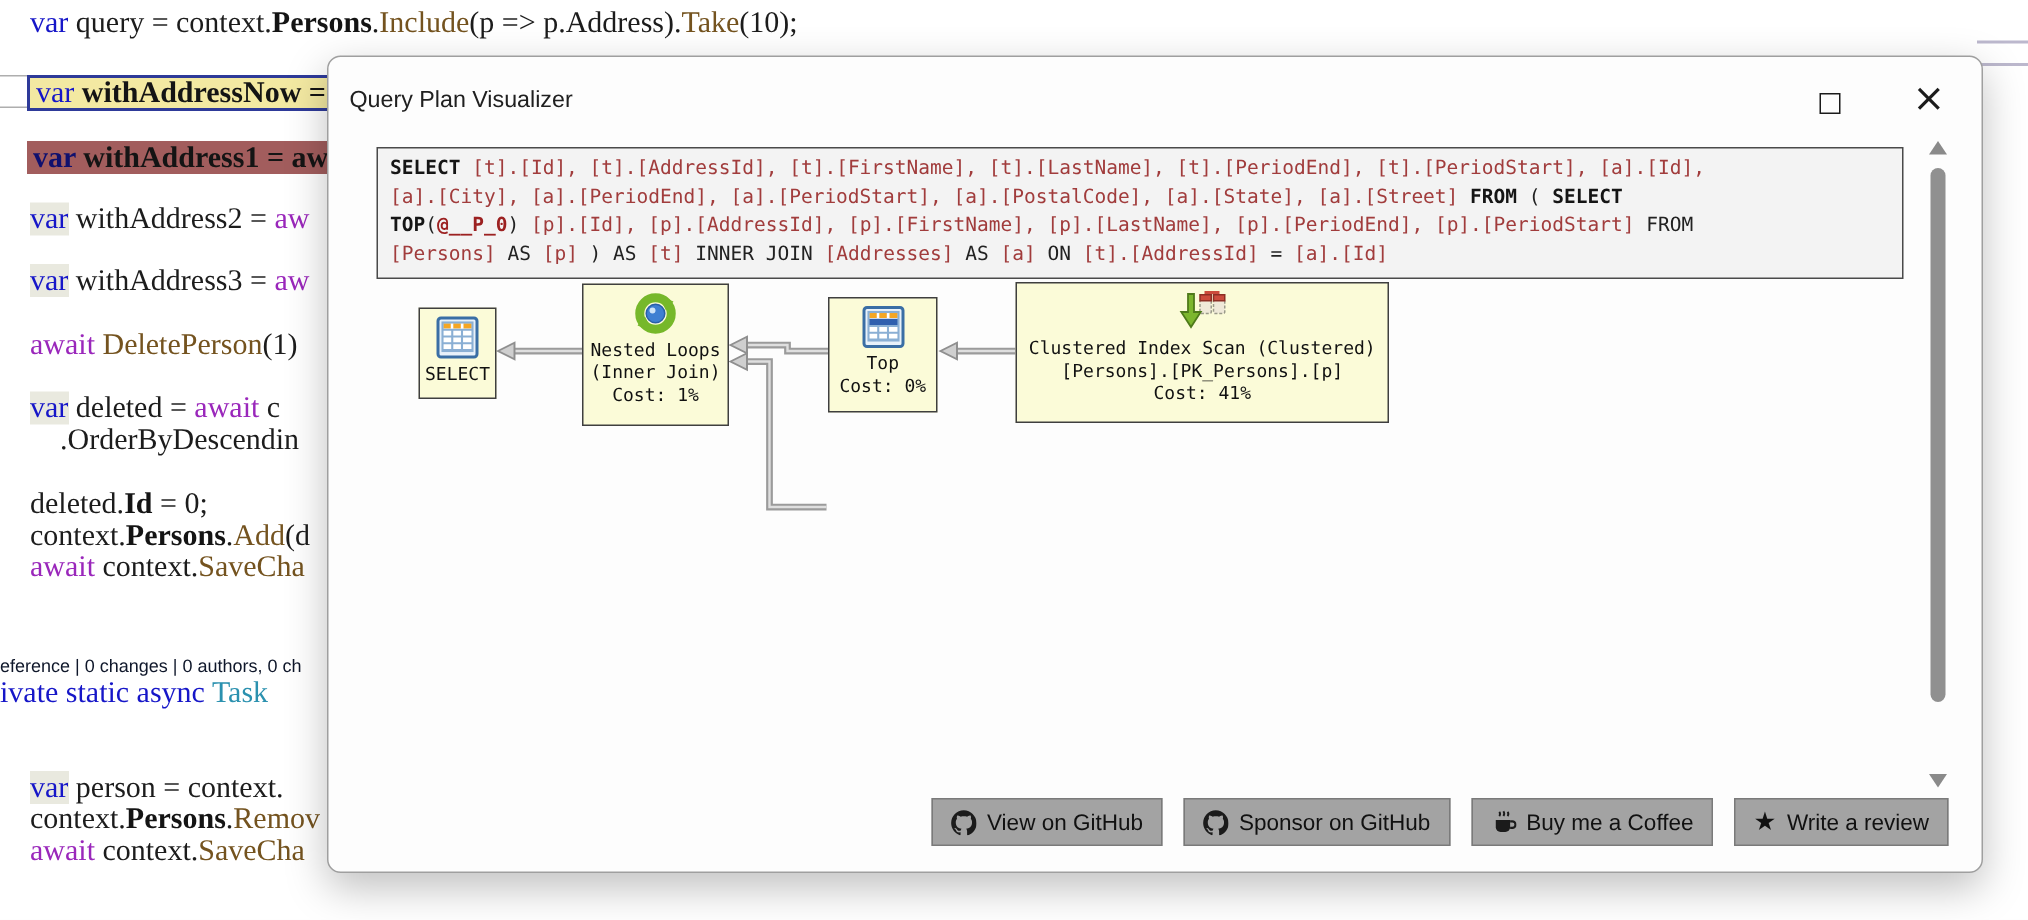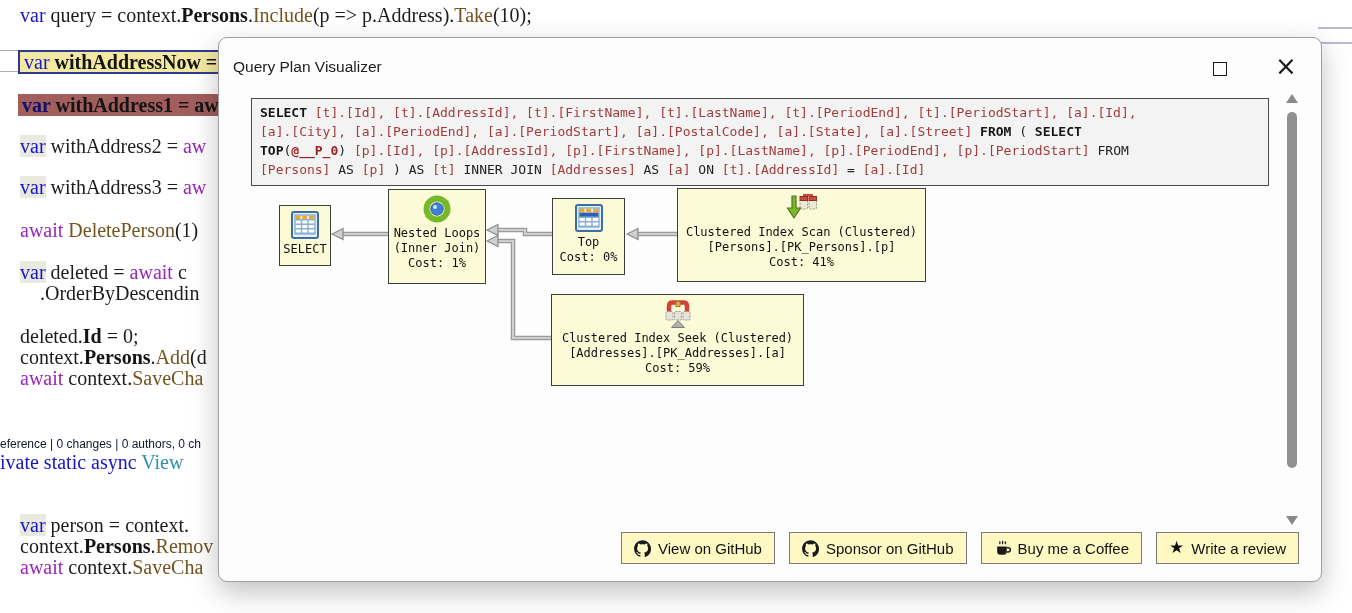--- a/index.html
+++ b/index.html
@@ -58,42 +58,42 @@
   .scroll-arrow{position:absolute;left:1067px;width:0;height:0;border-left:6px solid transparent;
                 border-right:6px solid transparent;}
   #scroll-up{top:56px;border-bottom:9px solid #8a8a8a;}
   #scroll-down{top:478px;border-top:9px solid #8a8a8a;}
   #scroll-thumb{position:absolute;left:1068px;top:74px;width:10px;height:356px;border-radius:5px;background:#909090;}
 
   
   #footer{position:absolute;left:0;right:22px;top:494px;height:32px;display:flex;
           justify-content:flex-end;gap:14px;}
   .footer-btn{display:flex;align-items:center;gap:7px;padding:0 12px;height:32px;
-              background:#fef9c3;border:1px solid #7a7a7a;font-family:"Liberation Sans",sans-serif;
+              background:#a3a3a3;border:1px solid #7a7a7a;font-family:"Liberation Sans",sans-serif;
               font-size:15px;color:#111;cursor:pointer;}
   .btn-icon{display:flex;align-items:center;}
   .glyph-star{font-size:17px;line-height:16px;}
 </style>
 </head>
 <body>
 
 <div id="editor-layer">
     <div class="code-line" style="top: 5px; left: 20px;"><span class="seg-kw">var </span><span class="seg-p">query = context.</span><span class="seg-b">Persons</span><span class="seg-p">.</span><span class="seg-m">Include</span><span class="seg-p">(p =&gt; p.Address).</span><span class="seg-m">Take</span><span class="seg-p">(10);</span></div>
     <div class="code-line hl-yellow" style="top: 52px; left: 18px;"><span class="seg-kw">var </span><span class="seg-b">withAddressNow = </span></div>
     <div class="code-line hl-maroon" style="top: 94px; left: 18px;"><span class="seg-kwnavy">var </span><span class="seg-b">withAddress1 = aw</span></div>
     <div class="code-line" style="top: 136px; left: 20px;"><span class="seg-kw seg-box">var</span><span class="seg-p"> withAddress2 = </span><span class="seg-aw">aw</span></div>
     <div class="code-line" style="top: 177px; left: 20px;"><span class="seg-kw seg-box">var</span><span class="seg-p"> withAddress3 = </span><span class="seg-aw">aw</span></div>
     <div class="code-line" style="top: 220px; left: 20px;"><span class="seg-aw">await </span><span class="seg-m">DeletePerson</span><span class="seg-p">(1)</span></div>
     <div class="code-line" style="top: 283px; left: 20px;"><span class="seg-p">    .OrderByDescendin</span></div>
     <div class="code-line" style="top: 262px; left: 20px;"><span class="seg-kw seg-box">var</span><span class="seg-p"> deleted = </span><span class="seg-aw">await </span><span class="seg-p">c</span></div>
     <div class="code-line" style="top: 326px; left: 20px;"><span class="seg-p">deleted.</span><span class="seg-b">Id</span><span class="seg-p"> = 0;</span></div>
     <div class="code-line" style="top: 347px; left: 20px;"><span class="seg-p">context.</span><span class="seg-b">Persons</span><span class="seg-p">.</span><span class="seg-m">Add</span><span class="seg-p">(d</span></div>
     <div class="code-line" style="top: 368px; left: 20px;"><span class="seg-aw">await </span><span class="seg-p">context.</span><span class="seg-m">SaveCha</span></div>
     <div class="code-line lens" style="top: 434px; left: 0px;"><span class="seg-gray">eference | 0 changes | 0 authors, 0 ch</span></div>
-    <div class="code-line" style="top: 452px; left: 0px;"><span class="seg-kw">ivate static async </span><span class="seg-cls">View</span></div>
+    <div class="code-line" style="top: 452px; left: 0px;"><span class="seg-kw">ivate static async </span><span class="seg-cls">Task</span></div>
     <div class="code-line" style="top: 515px; left: 20px;"><span class="seg-kw seg-box">var</span><span class="seg-p"> person = context.</span></div>
     <div class="code-line" style="top: 536px; left: 20px;"><span class="seg-p">context.</span><span class="seg-b">Persons</span><span class="seg-p">.</span><span class="seg-m">Remov</span></div>
     <div class="code-line" style="top: 557px; left: 20px;"><span class="seg-aw">await </span><span class="seg-p">context.</span><span class="seg-m">SaveCha</span></div>
   </div>
 <div class="margin-line" style="top:50px"></div>
 <div class="margin-line" style="top:71px"></div>
 <div class="right-line" style="top:27px"></div>
 <div class="right-line" style="top:42px"></div>
 
 <div id="dialog">
@@ -176,35 +176,20 @@
             <rect x="24" y="8" width="7.5" height="9" rx="1" fill="#efe9d8" stroke="#9a9a8a" stroke-dasharray="2 1.2"></rect>
             <rect x="24" y="4.5" width="7.5" height="4" fill="#cc4b3c" stroke="#8d2f24"></rect>
             <path d="M18 3 h10" stroke="#cc4b3c" stroke-width="2" fill="none"></path>
             <path d="M7 3 v12 h4.5 L5 25 L-1.5 15 H3 V3 z" transform="translate(4,1)" fill="#7cb62e" stroke="#4e7a1a" stroke-width="1.2"></path>
           </svg>
         </span>
         <div class="node-label">Clustered Index Scan (Clustered)</div>
         <div class="node-label">[Persons].[PK_Persons].[p]</div>
         <div class="node-label">Cost: 41%</div>
       </div>
-      <div class="plan-node" style="left: 332px; top: 256px; width: 253px; height: 92px;">
-        <span class="node-icon">
-          <svg width="34" height="32" viewBox="0 0 34 32">
-            <path d="M8 14 V8 q0-3.5 3.5-3.5 h11 q3.5 0 3.5 3.5 v6" fill="none" stroke="#cf4438" stroke-width="4.5"></path>
-            <rect x="15" y="3.5" width="4" height="5" fill="#e8b54a" stroke="#a8792a"></rect>
-            <rect x="5" y="13.5" width="7" height="8.5" rx="1" fill="#e4e4da" stroke="#9a9a8a" stroke-dasharray="2 1.2"></rect>
-            <rect x="13.5" y="13.5" width="7" height="8.5" rx="1" fill="#e4e4da" stroke="#9a9a8a" stroke-dasharray="2 1.2"></rect>
-            <rect x="22" y="13.5" width="7" height="8.5" rx="1" fill="#e4e4da" stroke="#9a9a8a" stroke-dasharray="2 1.2"></rect>
-            <polygon points="17,22.5 23.5,29.5 10.5,29.5" fill="#b0b0b0" stroke="#7e7e7e"></polygon>
-          </svg>
-        </span>
-        <div class="node-label">Clustered Index Seek (Clustered)</div>
-        <div class="node-label">[Addresses].[PK_Addresses].[a]</div>
-        <div class="node-label">Cost: 59%</div>
-      </div>
     </div>
 
   <div class="scroll-arrow" id="scroll-up"></div>
   <div id="scroll-thumb"></div>
   <div class="scroll-arrow" id="scroll-down"></div>
 
   <div id="footer">
       <button class="footer-btn">
         <span class="btn-icon">
           <svg width="17" height="17" viewBox="0 0 16 16">

